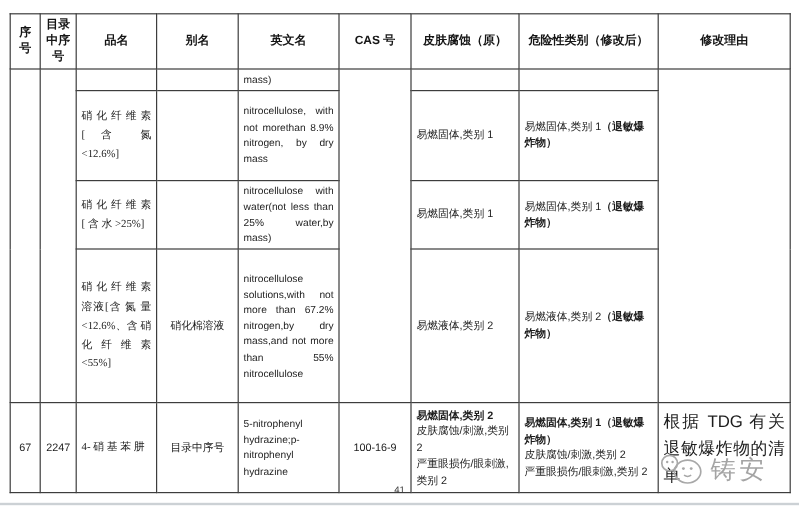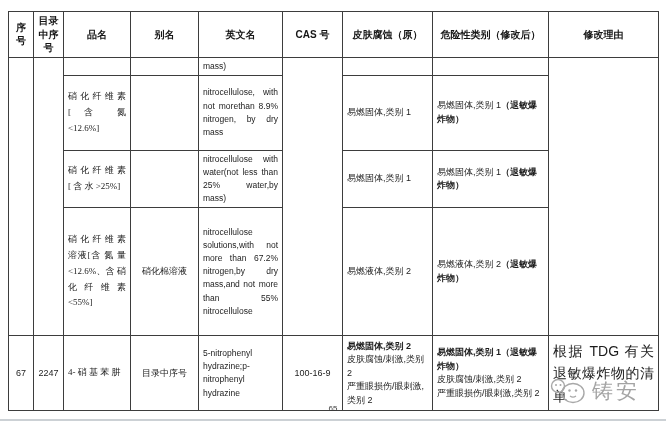--- a/index.html
+++ b/index.html
@@ -142,16 +142,16 @@
         <circle cx="11.5" cy="8" r="1" fill="#a8a8a8"></circle>
         <ellipse cx="24" cy="16" rx="11" ry="9.5" stroke="#a8a8a8" stroke-width="1.4"></ellipse>
         <circle cx="20.5" cy="13.5" r="1.2" fill="#a8a8a8"></circle>
         <circle cx="27" cy="13.5" r="1.2" fill="#a8a8a8"></circle>
         <path d="M21 19 q3 2.2 6 0" stroke="#a8a8a8" stroke-width="1.2"></path>
       </svg>
     </span>
     <span>铸安</span>
   </div>
 
-  <div class="footer-page">65</div>
+  <div class="footer-page">41</div>
   <div class="footer-line"></div>
 
 </div>
 
 </body></html>

